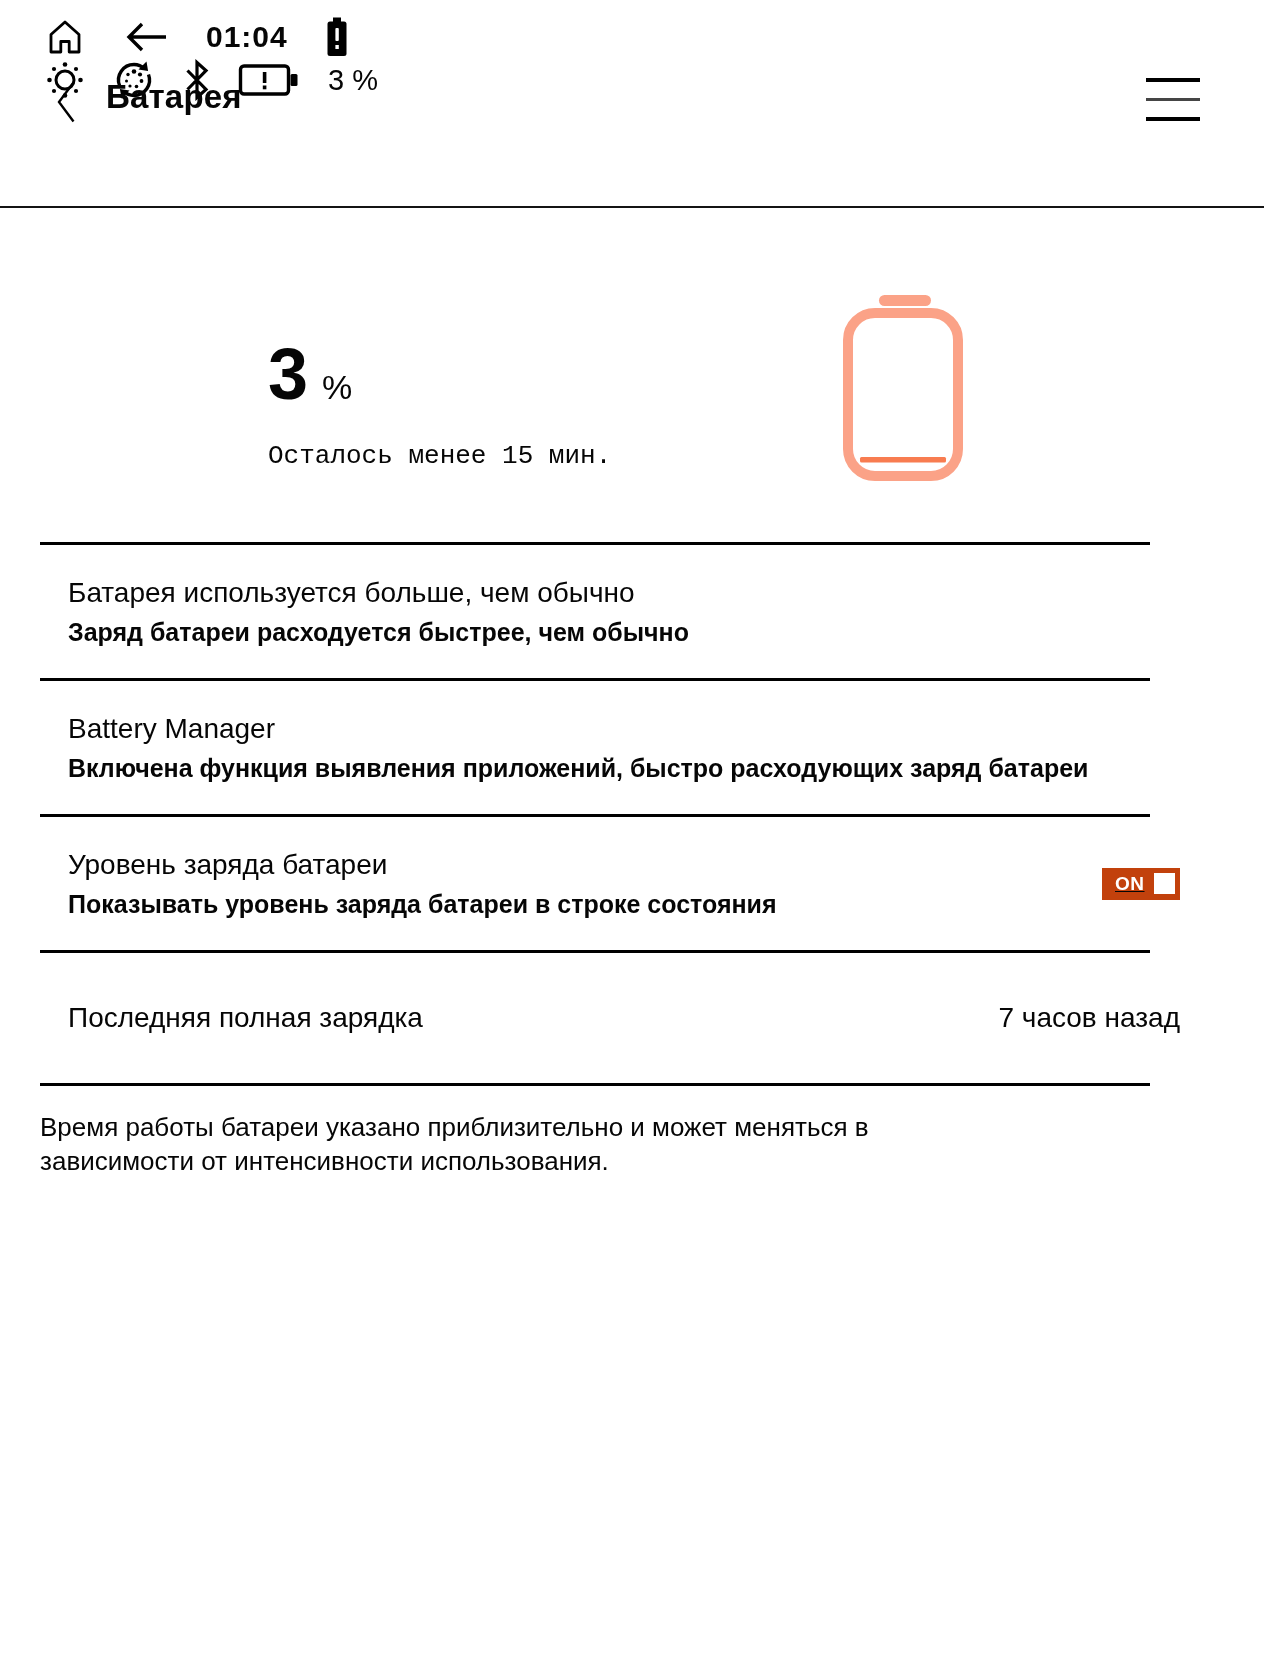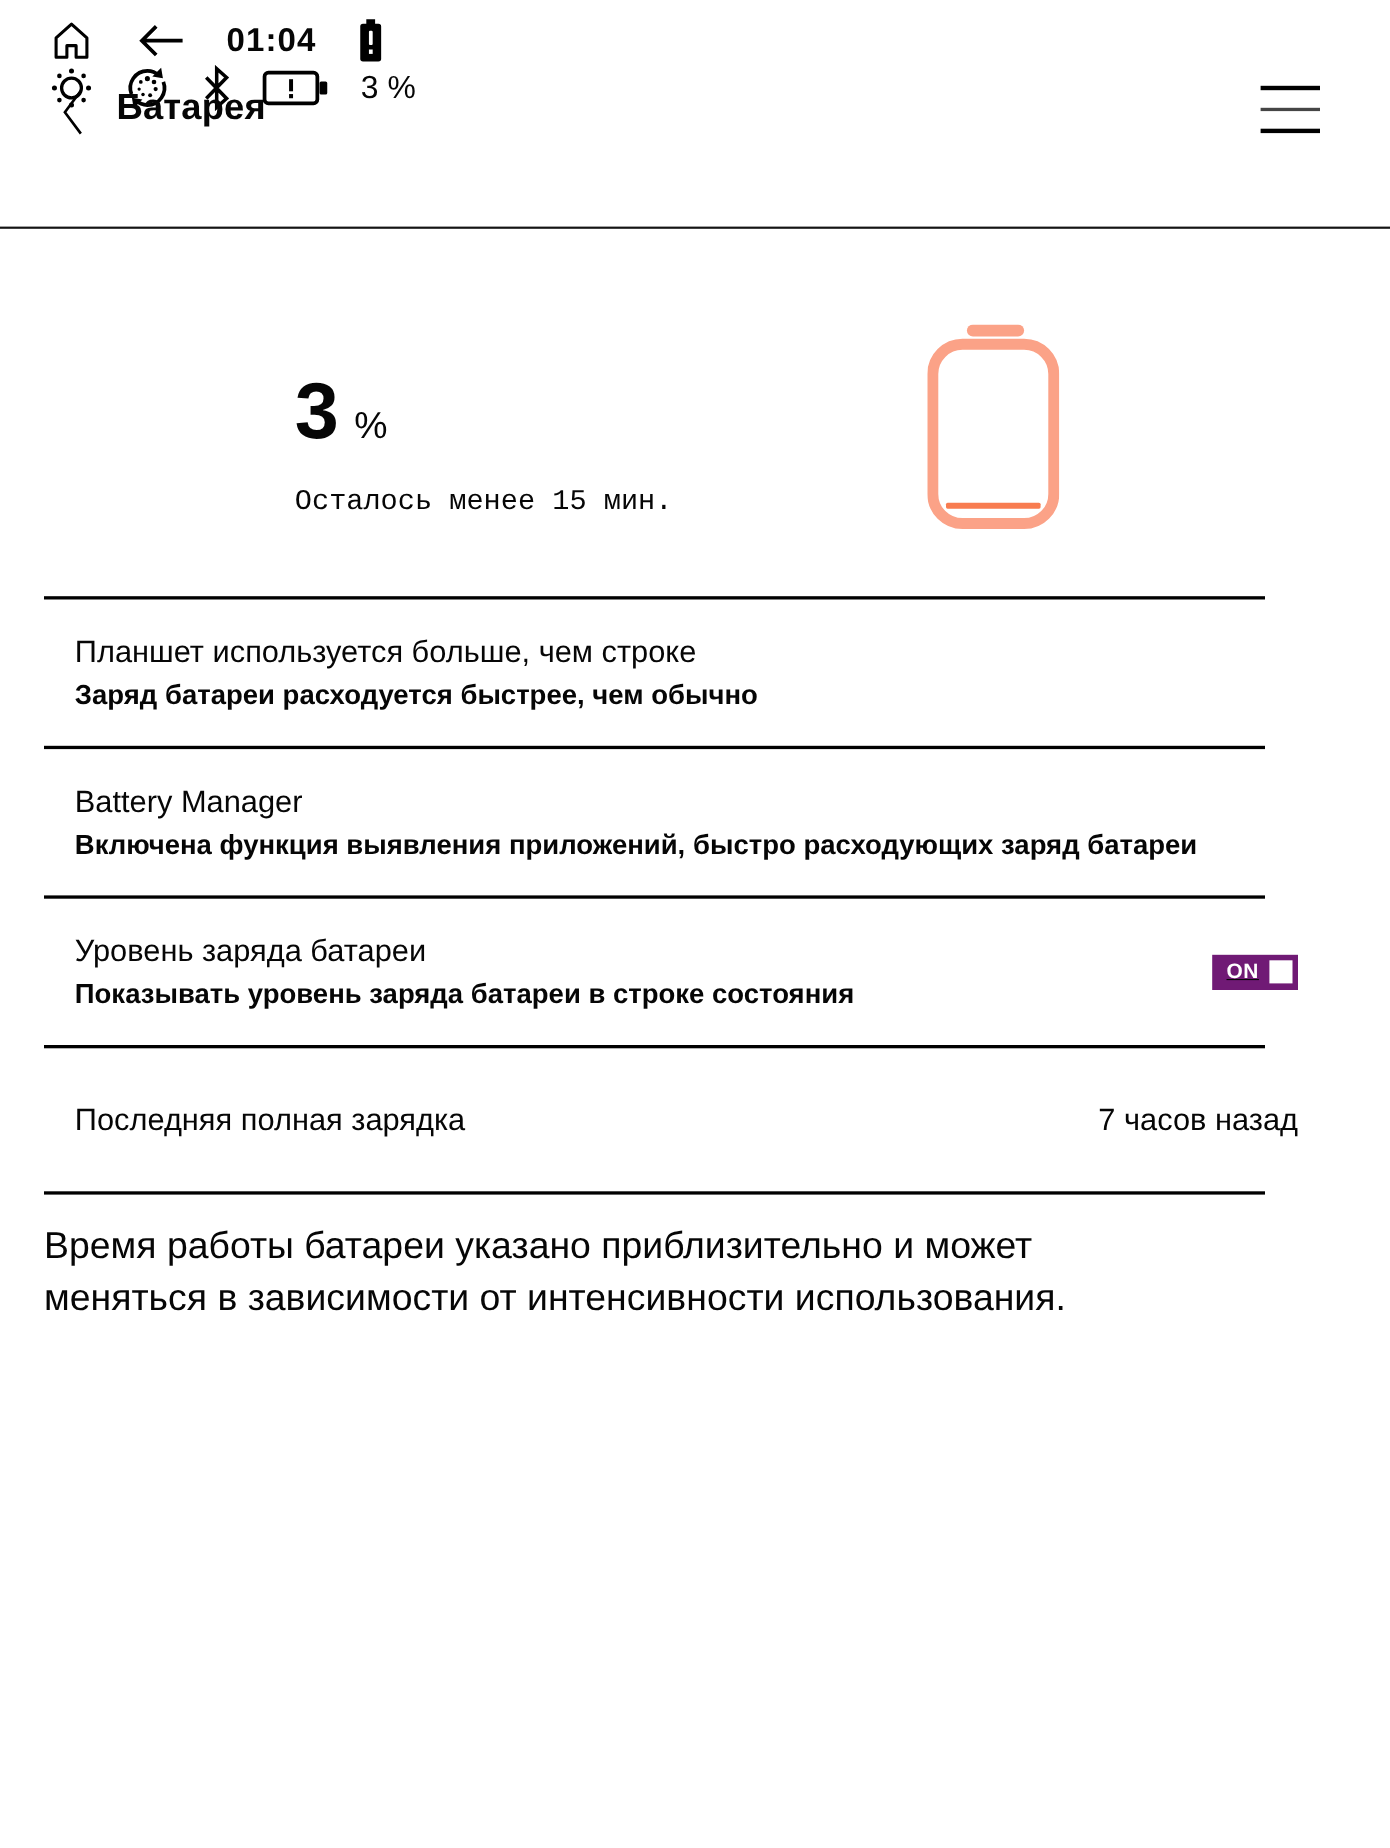--- a/index.html
+++ b/index.html
@@ -38,27 +38,27 @@
   .list { margin:0 114px 0 40px; }                 
   .row { height:136px; border-top:3px solid #000; display:flex; align-items:center;
          justify-content:space-between; padding-left:28px; }
   .row:last-child { border-bottom:3px solid #000; }
   .row-text { display:flex; flex-direction:column; gap:9px; }
   .row-title { font-size:28px; font-weight:500; }
   .row-subtitle { font-size:25px; font-weight:700; }
   .row-value { font-size:28px; font-weight:400; margin-right:-30px; white-space:nowrap; }
 
   
-  .toggle { width:78px; height:32px; background:#701a75; display:flex; align-items:center;
+  .toggle { width:78px; height:32px; background:#c2410c; display:flex; align-items:center;
             justify-content:space-between; padding:0 5px 0 13px; margin-right:-30px; cursor:pointer;text-decoration:underline; }
   .toggle-label { color:#fff; font-size:19px; font-weight:700; letter-spacing:0.5px; }
   .toggle-knob { width:21px; height:21px; background:#fff; }
 
   
-  .footer-note { margin:24px 250px 0 40px; font-size:34px; line-height:47px; }
+  .footer-note { margin:24px 250px 0 40px; font-size:26px; line-height:34px; }
 
   svg { display:block; }
   .stroke { fill:none; stroke:#000; }
 </style>
 </head>
 <body>
 
 <div class="screen">
 
   <div class="status-bar">
@@ -155,21 +155,21 @@
         <rect x="5" y="18" width="110" height="163" rx="27" fill="none" stroke="var(--battery-outline,#FBA287)" stroke-width="10"></rect>
         <rect x="17" y="162" width="86" height="5.5" rx="1.5" fill="var(--battery-fill,#F87C50)"></rect>
       </svg>
     </div>
   </div>
 
   <div class="list">
 
     <div class="row">
       <div class="row-text">
-        <div class="row-title">Планшет используется больше, чем строке</div>
+        <div class="row-title">Батарея используется больше, чем обычно</div>
         <div class="row-subtitle">Заряд батареи расходуется быстрее, чем обычно</div>
       </div>
     </div>
 
     <div class="row">
       <div class="row-text">
         <div class="row-title">Battery Manager</div>
         <div class="row-subtitle">Включена функция выявления приложений, быстро расходующих заряд батареи</div>
       </div>
     </div>

